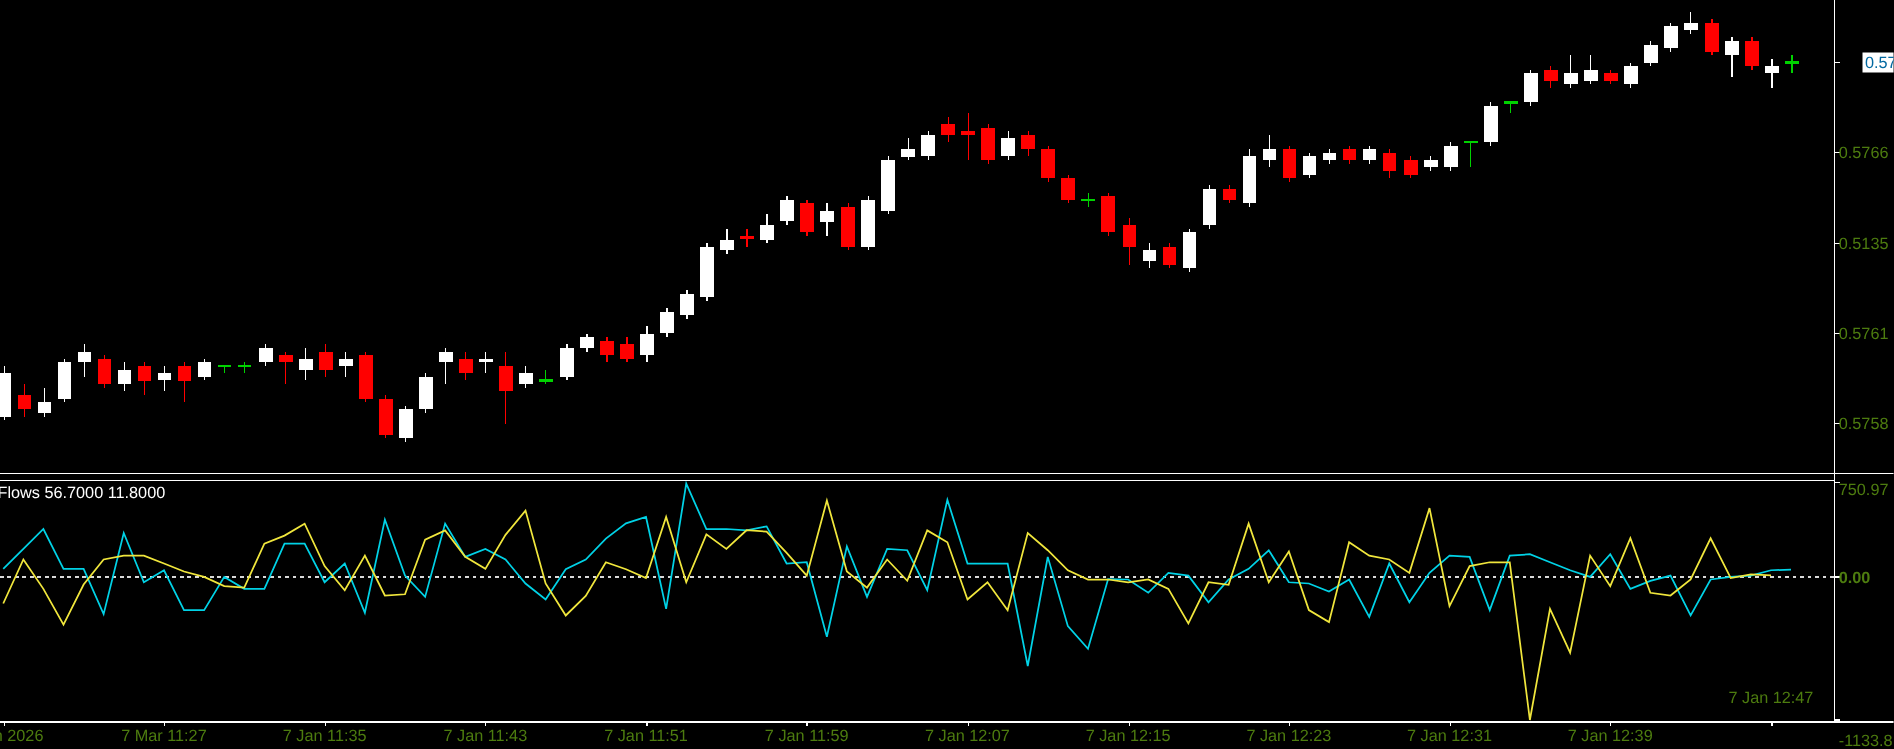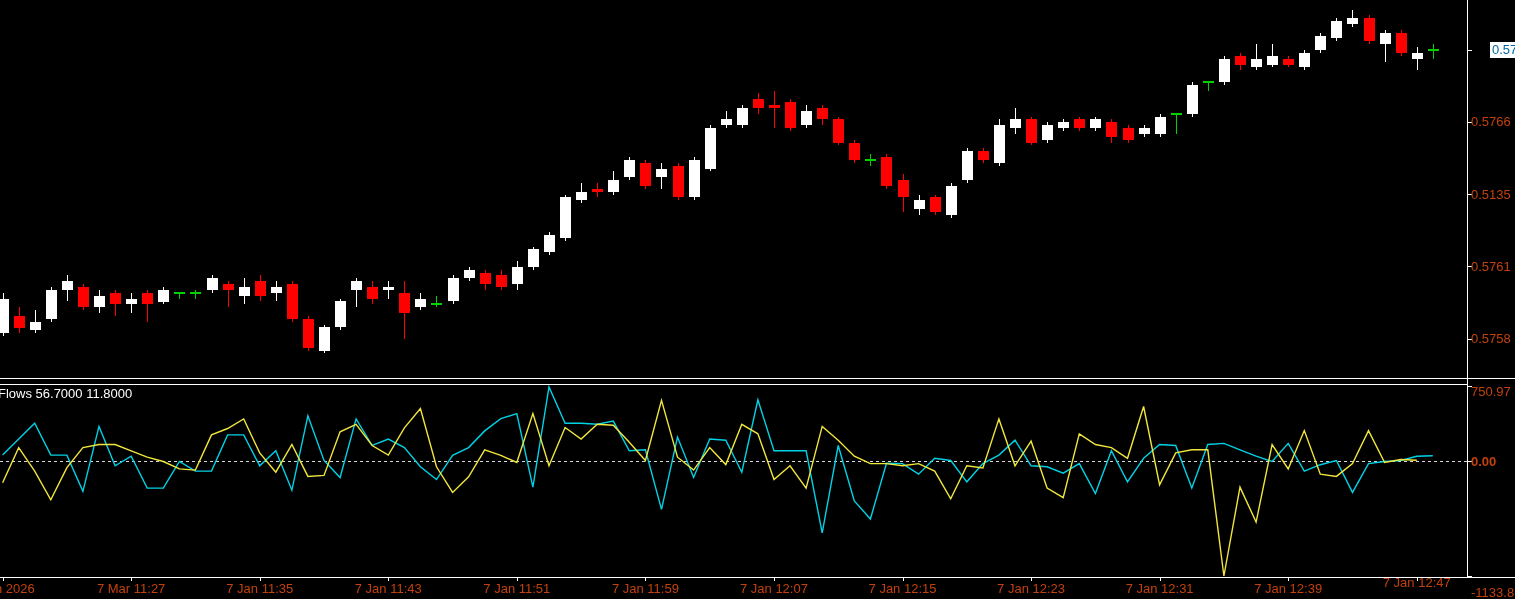--- a/index.html
+++ b/index.html
@@ -1,19 +1,19 @@
 <!DOCTYPE html>
 <html><head>
 <meta charset="utf-8">
 <style>
   html,body{margin:0;padding:0;background:#000;}
   #terminal{position:relative;width:1515px;height:599px;background:#000;overflow:hidden;
             font-family:"Liberation Sans",sans-serif;}
   #chart-svg{position:absolute;left:0;top:0;}
-  .axis-label{position:absolute;color:#c2410c;font-size:13px;line-height:16px;white-space:nowrap;}
+  .axis-label{position:absolute;color:#4d7c0f;font-size:13px;line-height:16px;white-space:nowrap;}
   .axis-label.bold{font-weight:bold;}
   .price-current{background:#fff;color:#0369a1;padding:0 2px;width:43px;margin-left:22px;}
   .time-label{transform:translateX(-50%);}
   #indicator-title{position:absolute;color:#fff;font-size:13px;white-space:nowrap;}
 </style>
 </head>
 <body>
 
 <div id="terminal">
   <svg id="chart-svg" width="1515" height="599">
@@ -245,15 +245,15 @@
       <div class="axis-label time-label" style="left: 131.16px; top: 581px;">7 Mar 11:27</div>
       <div class="axis-label time-label" style="left: 259.72px; top: 581px;">7 Jan 11:35</div>
       <div class="axis-label time-label" style="left: 388.28px; top: 581px;">7 Jan 11:43</div>
       <div class="axis-label time-label" style="left: 516.84px; top: 581px;">7 Jan 11:51</div>
       <div class="axis-label time-label" style="left: 645.4px; top: 581px;">7 Jan 11:59</div>
       <div class="axis-label time-label" style="left: 773.96px; top: 581px;">7 Jan 12:07</div>
       <div class="axis-label time-label" style="left: 902.52px; top: 581px;">7 Jan 12:15</div>
       <div class="axis-label time-label" style="left: 1031.08px; top: 581px;">7 Jan 12:23</div>
       <div class="axis-label time-label" style="left: 1159.64px; top: 581px;">7 Jan 12:31</div>
       <div class="axis-label time-label" style="left: 1288.2px; top: 581px;">7 Jan 12:39</div>
-      <div class="axis-label time-label" style="left: 1416.76px; top: 575px; text-align: center;">7 Jan 12:47</div>
+      <div class="axis-label time-label" style="left: 1416.76px; top: 550px; text-align: center;">7 Jan 12:47</div>
     </div>
 </div>
 
 </body></html>

